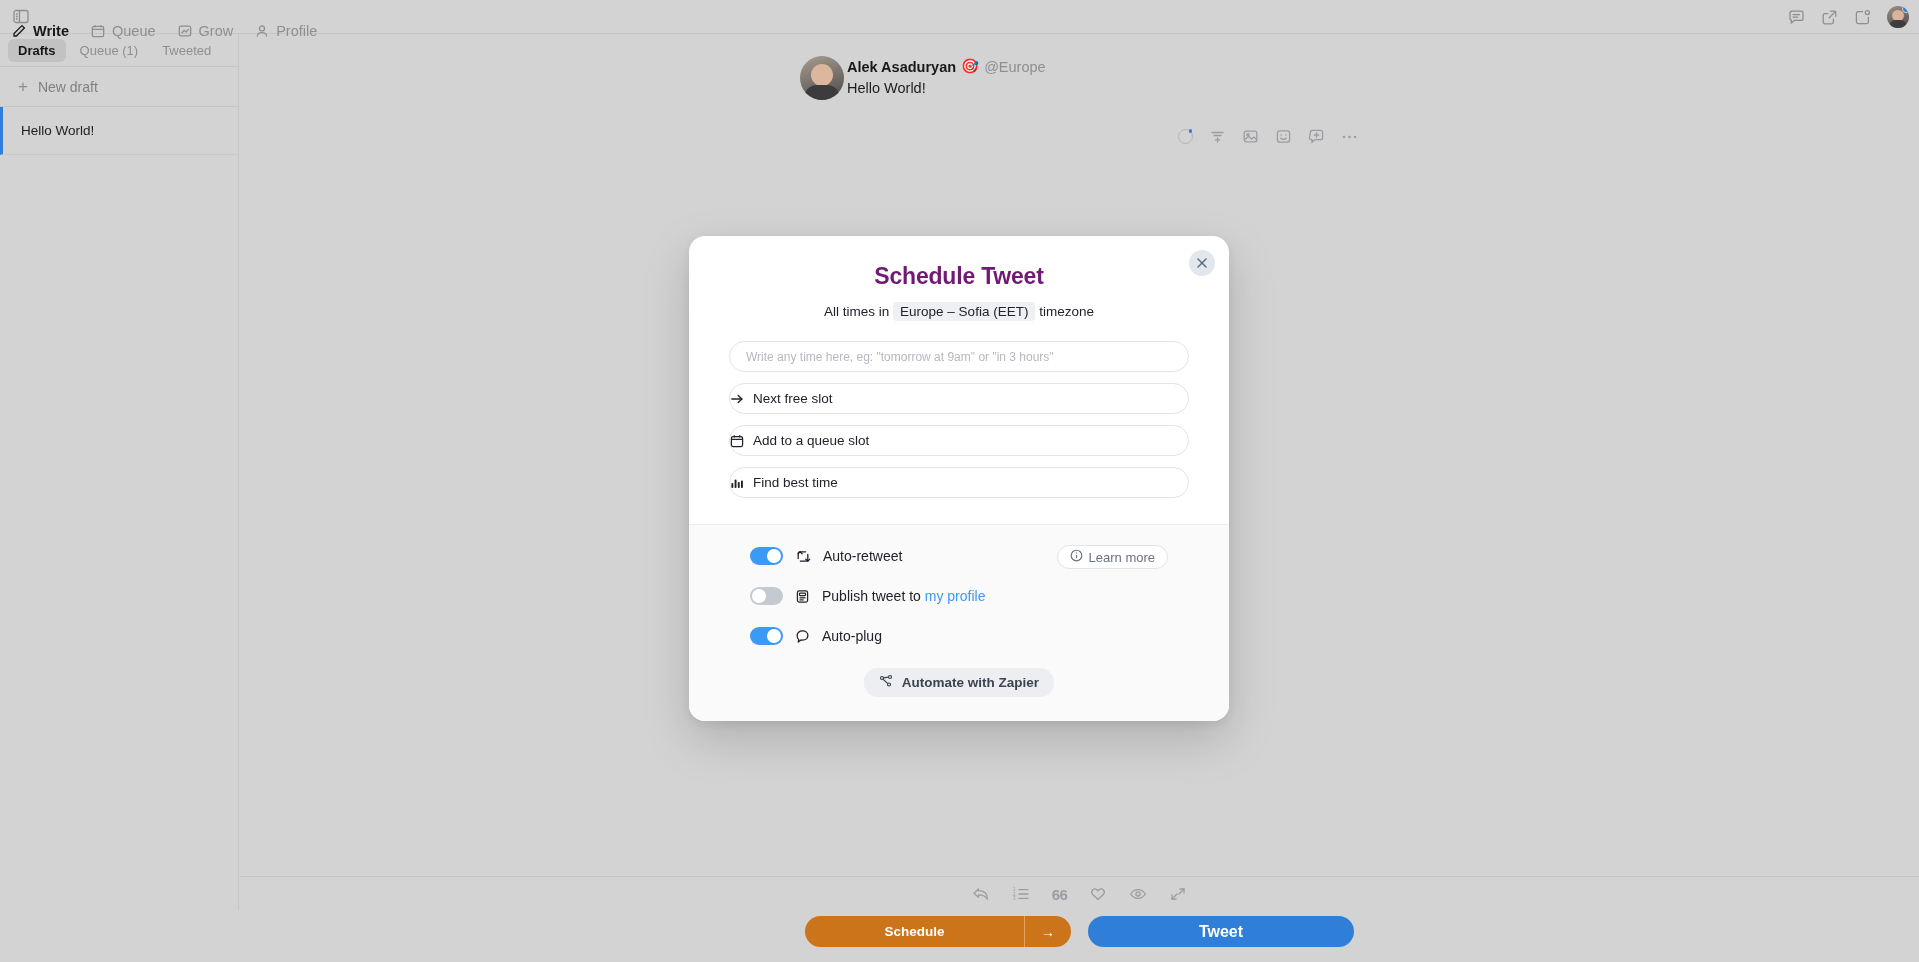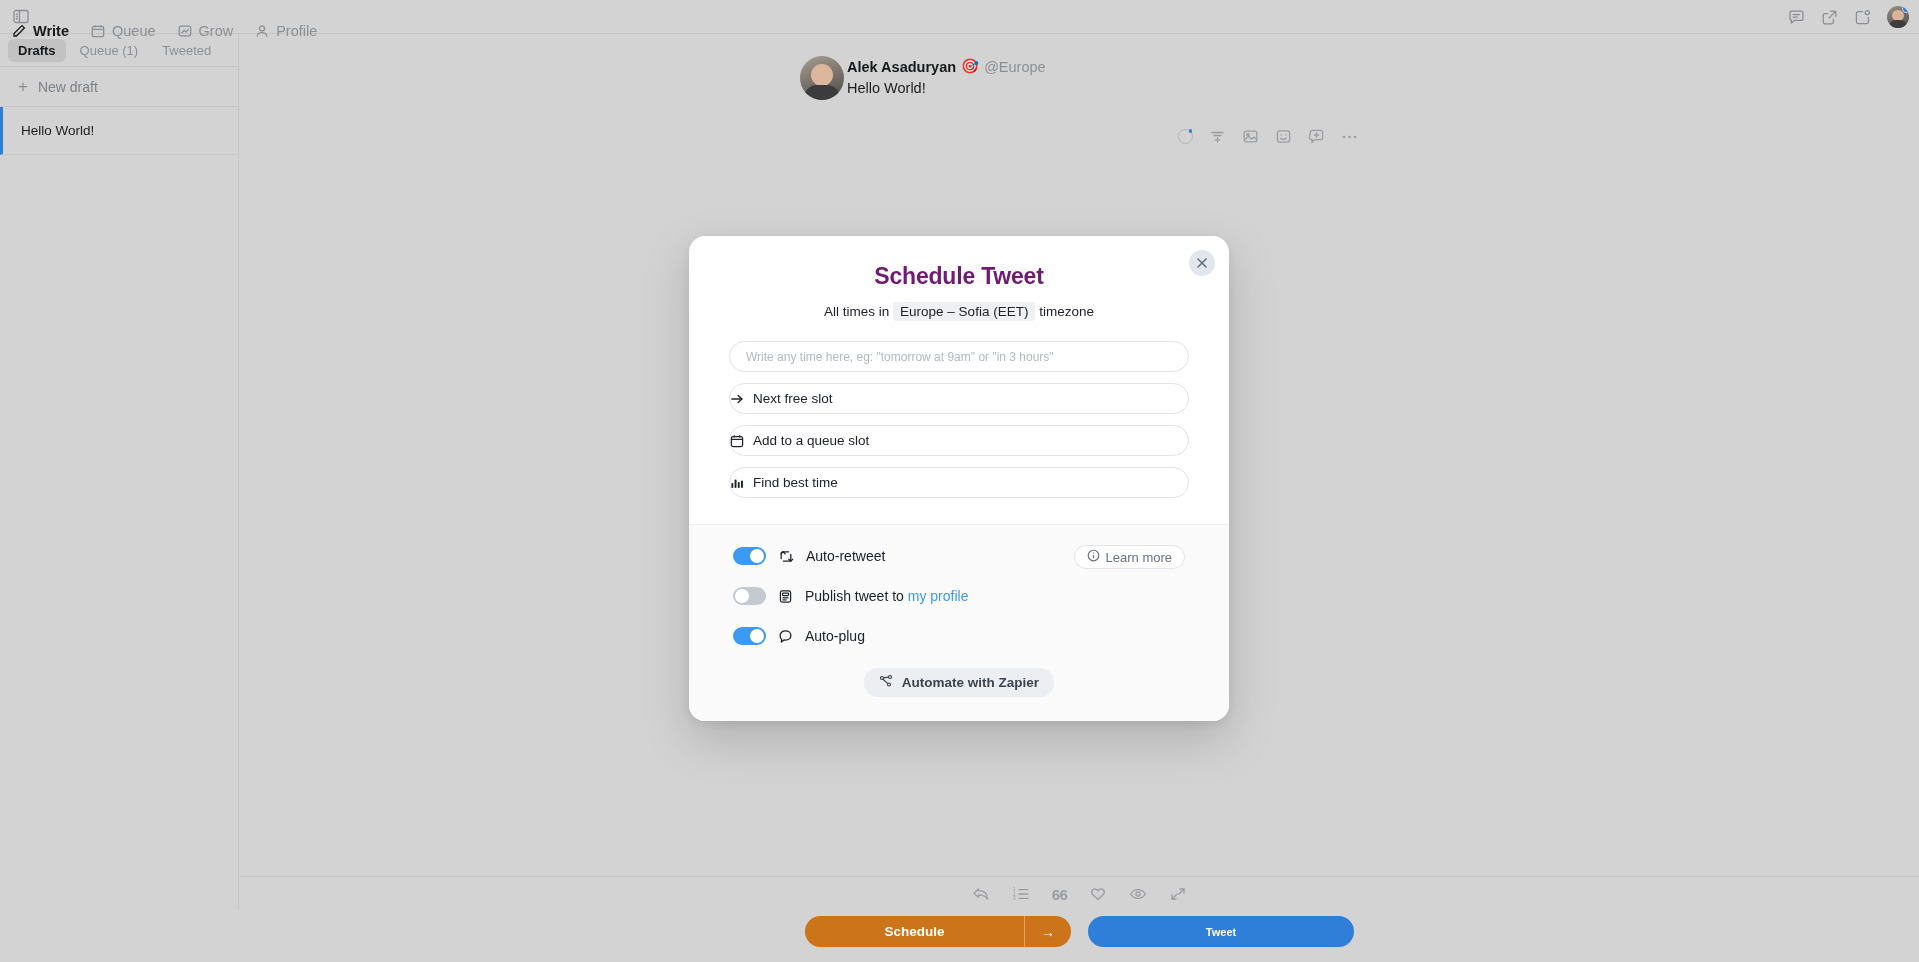--- a/index.html
+++ b/index.html
@@ -149,21 +149,21 @@
     flex: 1; display: flex; align-items: center; justify-content: center;
     color: #fff; font-size: 13.5px; font-weight: 700;
     border-right: 1px solid #e8a158;
   }
   .btn-schedule .arrow {
     width: 46px; display: flex; align-items: center; justify-content: center;
     color: #fff; font-size: 14px;
   }
   .btn-tweet {
     width: 266px; height: 31px; border-radius: 16px; background: #2f7fd8;
-    color: #fff; font-size: 11px; font-weight: 700; border: none;
+    color: #fff; font-size: 16px; font-weight: 700; border: none;
     cursor: pointer; font-family: inherit;
   }
 
   
   .modal {
     position: absolute; left: 689px; top: 236px; width: 540px;
     background: #fff; border-radius: 16px;
     box-shadow: 0 18px 48px rgba(0,0,0,0.17), 0 3px 10px rgba(0,0,0,0.07);
     overflow: hidden;
   }
@@ -193,21 +193,21 @@
   .opt-btn {
     width: 100%; height: 31px; margin-top: 11px;
     border: 1px solid #e1e4e8; border-radius: 16px; background: #fff;
     display: flex; align-items: center; gap: 9px;
     font-size: 13.5px; color: #20242a; cursor: pointer; font-family: inherit;
   }
   .opt-btn .oi { display: flex; align-items: center; color: #20242a; }
 
   .modal-bottom {
     border-top: 1px solid #eceef1; background: #fafafb;
-    padding: 22px 44px 24px;
+    padding: 22px 61px 24px;
   }
   .toggle-row {
     display: flex; align-items: center; gap: 12px; margin-bottom: 22px;
     position: relative;
   }
   .toggle-row:last-of-type { margin-bottom: 0; }
   .switch {
     width: 33px; height: 18px; border-radius: 9px; background: #3b9af4;
     position: relative; flex: none; cursor: pointer;
   }

